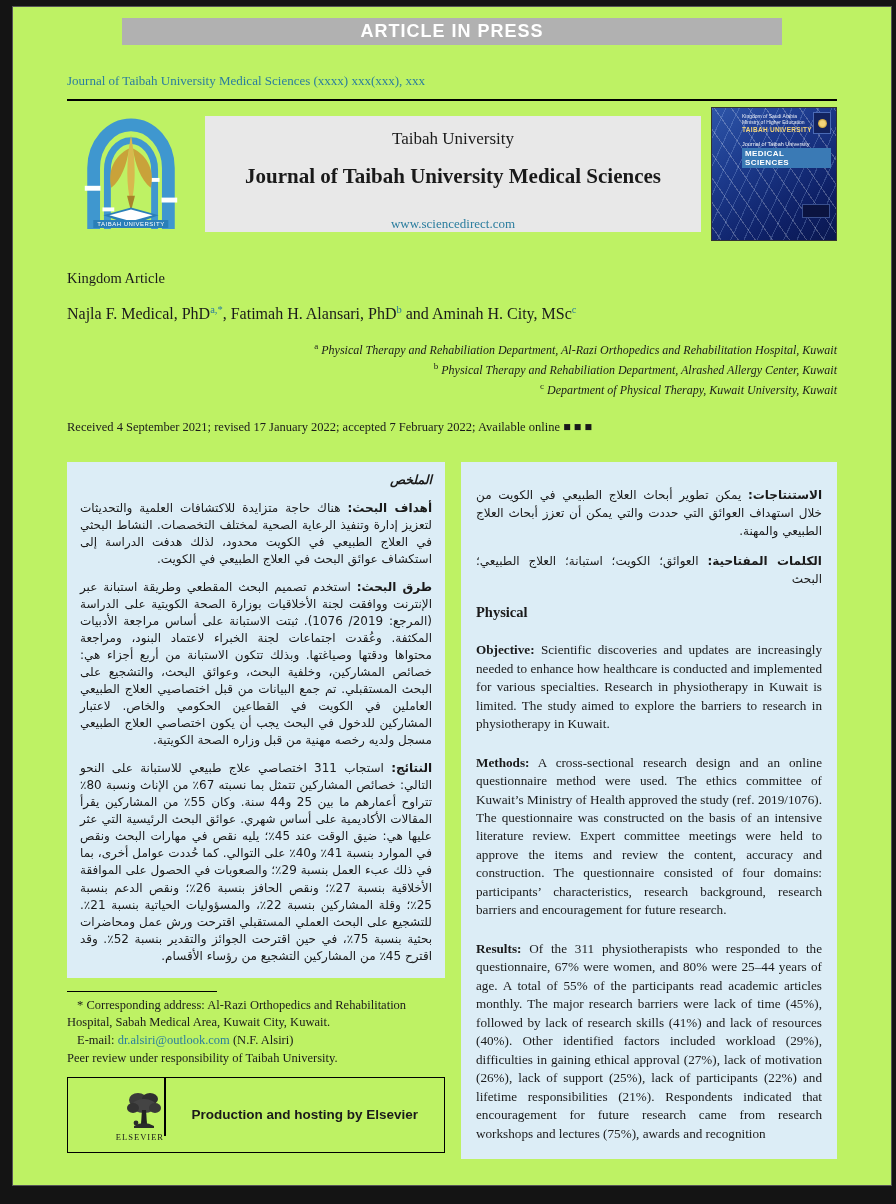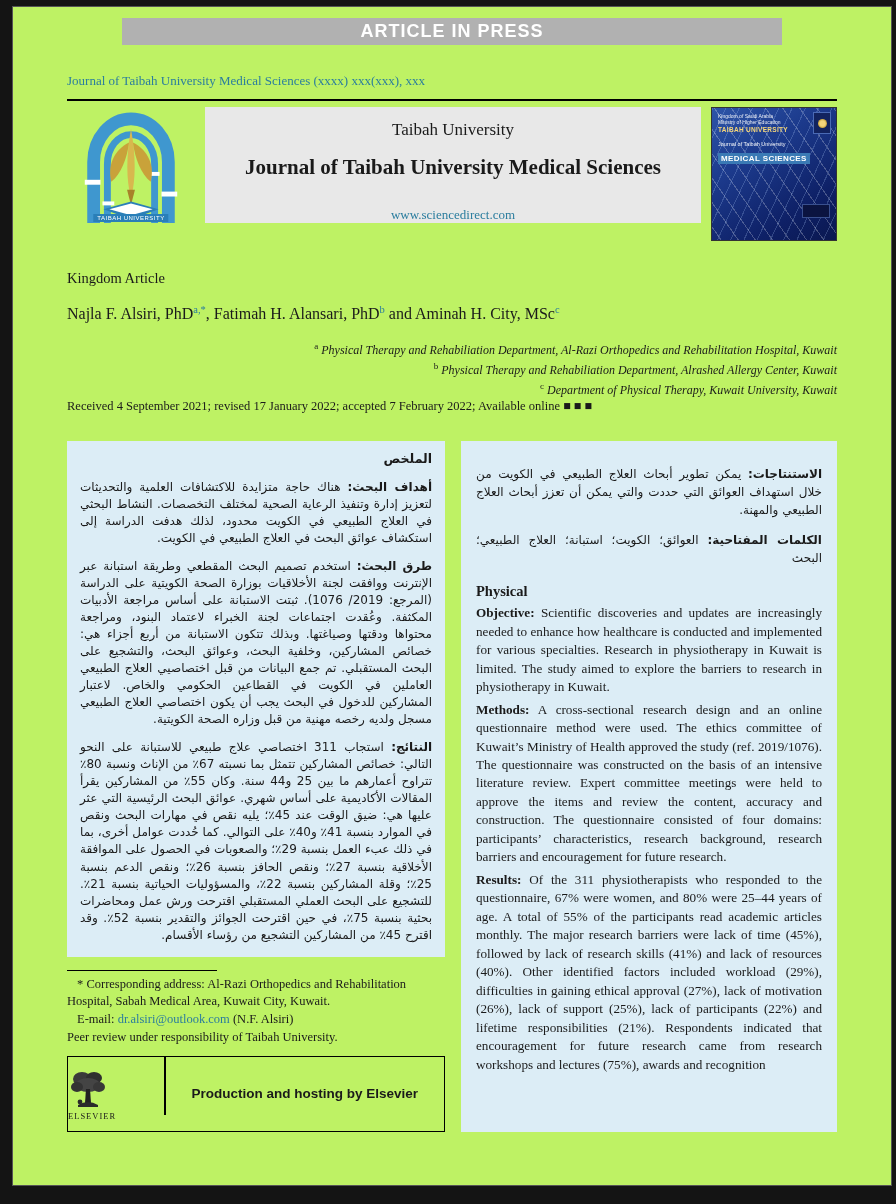--- a/index.html
+++ b/index.html
@@ -5,69 +5,69 @@
   html,body{margin:0;padding:0;width:896px;height:1204px;background:#141414;overflow:hidden;}
   .page{position:absolute;left:12px;top:6px;width:880px;height:1180px;background:#bef264;border:1px solid #555;box-sizing:border-box;overflow:hidden;font-family:"Liberation Serif",serif;color:#1a1a1a;}
   .content{padding:0 54px;}
   .teal{color:#2b7d9e;text-decoration:none;}
   
   .banner{margin:11px auto 0;width:660px;height:27px;background:#b1b1b1;text-align:center;}
   .banner span{font-family:"Liberation Sans",sans-serif;font-weight:bold;font-size:18px;line-height:27px;color:#ffffff;letter-spacing:1px;}
   .journal-line{margin-top:28px;font-size:13px;color:#2b7d9e;}
   .top-rule{margin-top:10px;border-top:2px solid #000;}
   
-  .header-row{margin-top:6px;display:flex;align-items:flex-start;height:134px;}
+  .header-row{margin-top:6px;display:flex;align-items:center;height:134px;}
   .logo-wrap{width:128px;position:relative;display:flex;align-items:center;justify-content:center;}
   .logo-caption{position:absolute;bottom:7px;left:50%;transform:translateX(-50%);background:#2a7fb8;color:#fff;font-family:"Liberation Sans",sans-serif;font-size:6px;padding:1px 4px;white-space:nowrap;letter-spacing:.5px;}
   .header-box{flex:1;background:#e8e8e8;margin:0 10px;text-align:center;padding-top:13px;box-sizing:border-box;}
   .hb-univ{font-size:17px;}
   .hb-title{font-size:21px;font-weight:bold;margin-top:15px;}
   .hb-site{display:inline-block;font-size:13px;margin-top:27px;}
-  .cover{width:126px;height:134px;position:relative;background:linear-gradient(145deg,#2d55a8 0%,#1c3a8c 35%,#0e2066 75%,#0a1850 100%);overflow:hidden;box-sizing:border-box;border:1px solid #333;}
+  .cover{width:126px;height:134px;position:relative;background:linear-gradient(145deg,#2d55a8 0%,#1c3a8c 35%,#0e2066 75%,#0a1850 100%);overflow:hidden;box-sizing:border-box;border:1px solid #333;padding-left:24px;}
   .cover::before{content:"";position:absolute;inset:0;background:repeating-linear-gradient(55deg,rgba(255,255,255,0) 0 7px,rgba(255,255,255,.30) 7px 8px,rgba(255,255,255,0) 8px 14px);opacity:.8;}
   .cover::after{content:"";position:absolute;inset:0;background:repeating-linear-gradient(-65deg,rgba(255,255,255,0) 0 11px,rgba(180,210,255,.22) 11px 12px);}
   .cover-txt{position:relative;z-index:2;color:#fff;font-family:"Liberation Sans",sans-serif;padding:5px 5px 0 6px;}
   .cv-l1,.cv-l2{font-size:5px;line-height:6px;opacity:.9;}
   .cv-l3{font-size:6.5px;font-weight:bold;color:#f4d57a;margin-top:1px;letter-spacing:.3px;}
   .cv-band{margin-top:8px;}
   .cv-l4{font-size:5.5px;opacity:.95;}
   .cv-l5{font-size:8px;font-weight:bold;background:#3a7ab5;display:inline-block;padding:1px 3px;margin-top:1px;letter-spacing:.4px;}
   .cv-emblem{position:absolute;top:4px;right:5px;width:16px;height:20px;background:#12235f;border:1px solid #4a6ab5;z-index:3;display:flex;align-items:center;justify-content:center;}
   .cv-emblem i{display:block;width:9px;height:9px;border-radius:50%;background:radial-gradient(circle,#f4d57a 0 40%,#c9a23a 70%);}
   .cv-issn{position:absolute;right:6px;bottom:22px;width:26px;height:12px;background:#0b1440;border:1px solid #39508f;z-index:3;}
   .cv-foot{position:absolute;left:6px;bottom:5px;font-size:4.5px;color:#cfd8f2;z-index:3;font-family:"Liberation Sans",sans-serif;}
   
   .article-type{margin-top:29px;font-size:14.5px;}
   .title{margin:22px 0 0;font-size:23px;font-weight:normal;}
   .authors{margin-top:17px;font-size:16px;}
   .authors sup{font-size:10.5px;}
   .affils{margin-top:17px;font-size:12px;line-height:1.55;text-align:right;}
   .affil i{font-style:italic;}
   .affil sup{font-size:9px;}
-  .dates{font-size:12.5px;}
+  .dates{margin-top:21px;font-size:12.5px;}
   
   .columns{margin-top:27px;display:flex;gap:16px;}
   .col-left{flex:0 0 378px;box-sizing:border-box;}
   .col-right{flex:1;}
   .blue{background:#dcedf6;}
   .ar-box{padding:9px 13px 13px;direction:rtl;text-align:justify;font-size:12px;line-height:1.42;font-family:"DejaVu Sans",sans-serif;}
-  .ar-box .ar-head{font-weight:bold;font-size:12.5px;margin-bottom:10px;}
+  .ar-box .ar-head{font-weight:bold;font-size:12.5px;margin-bottom:10px;font-style:italic;}
   .ar-box p{margin:11px 0 0;}
   .ar-box b{font-weight:bold;}
   .right-box{padding:24px 15px 16px;box-sizing:border-box;}
   .right-box .ar{direction:rtl;text-align:justify;font-size:12px;line-height:1.5;font-family:"DejaVu Sans",sans-serif;margin:0 0 12px;}
   .abs-head{font-weight:bold;font-size:14.5px;margin-top:16px;}
-  .abs{font-size:13.2px;line-height:1.4;text-align:justify;margin:4px 0 0;}
+  .abs{font-size:13.2px;line-height:1.4;text-align:justify;margin:20px 0 0;}
   
   .footnotes{margin-top:13px;font-size:12.5px;line-height:1.42;}
   .fn-rule{width:150px;border-top:1px solid #000;margin-bottom:5px;}
   .footnotes p{margin:0;}
   .fn-indent{text-indent:10px;}
   .elsevier-box{margin-top:9px;border:1.5px solid #000;height:74px;display:flex;align-items:stretch;}
-  .els-logo{width:96px;display:flex;flex-direction:column;align-items:flex-start;justify-content:center;padding-top:4px;}
+  .els-logo{width:96px;display:flex;flex-direction:column;align-items:flex-end;justify-content:center;padding-top:4px;}
   .els-word{font-size:8.5px;letter-spacing:1px;margin-top:1px;}
   .els-div{width:1.5px;background:#000;height:58px;margin-top:0;}
   .els-text{align-self:center;margin-left:26px;font-family:"Liberation Sans",sans-serif;font-weight:bold;font-size:13.5px;}
 </style>
 </head>
 <body>
 
 <div class="page">
   <div class="content">
 
@@ -116,21 +116,21 @@
             <div class="cv-l5">MEDICAL SCIENCES</div>
           </div>
         </div>
         <div class="cv-issn"></div>
         <div class="cv-foot"></div>
       </div>
     </div>
 
     <div class="article-type">Kingdom Article</div>
 
-    <div class="authors"><span>Najla F. Alsiri, PhD</span><sup class="teal">a,*</sup><span>, </span><span>Fatimah H. Alansari, PhD</span><sup class="teal">b</sup><span> and </span><span>Aminah H. City, MSc</span><sup class="teal">c</sup></div>
+    <div class="authors"><span>Najla F. Medical, PhD</span><sup class="teal">a,*</sup><span>, </span><span>Fatimah H. Alansari, PhD</span><sup class="teal">b</sup><span> and </span><span>Aminah H. City, MSc</span><sup class="teal">c</sup></div>
 
     <div class="affils">
       <div class="affil"><sup>a</sup> <i>Physical Therapy and Rehabiliation Department, Al-Razi Orthopedics and Rehabilitation Hospital, Kuwait</i></div>
       <div class="affil"><sup>b</sup> <i>Physical Therapy and Rehabiliation Department, Alrashed Allergy Center, Kuwait</i></div>
       <div class="affil"><sup>c</sup> <i>Department of Physical Therapy, Kuwait University, Kuwait</i></div>
     </div>
 
     <div class="dates">Received 4 September 2021; revised 17 January 2022; accepted 7 February 2022; Available online ■ ■ ■</div>
 
     <div class="columns">

